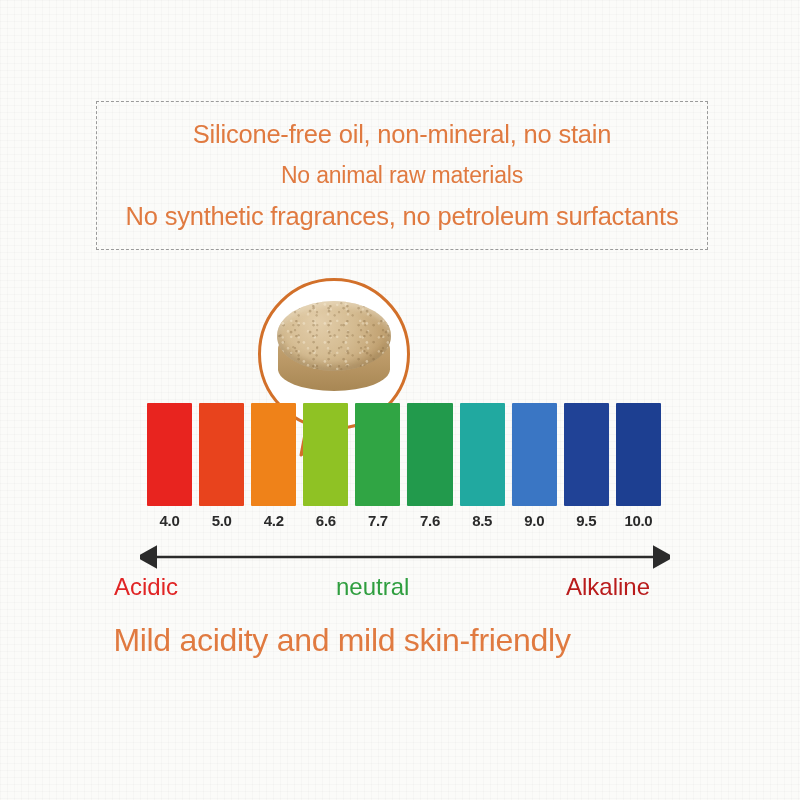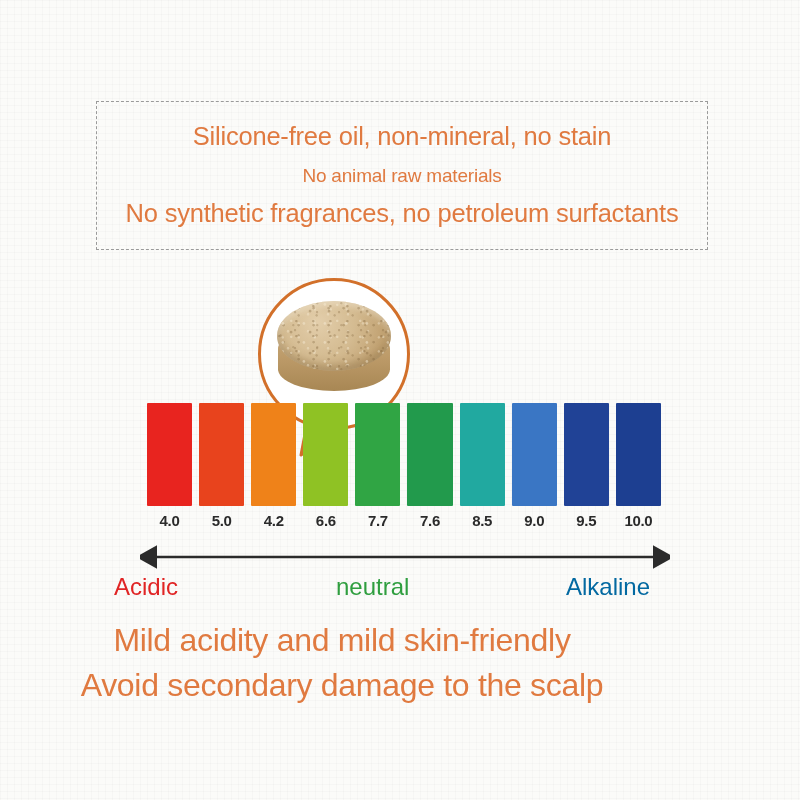--- a/index.html
+++ b/index.html
@@ -47,21 +47,21 @@
     gap: 9px;
   }
   .claim-line {
     color: #e07a40;
     font-size: 25.5px;
     line-height: 1.32;
     white-space: nowrap;
     letter-spacing: -0.2px;
   }
   .claim-line.l1 { font-size: 25.5px; }
-  .claim-line.l2 { font-size: 19px; }
+  .claim-line.l2 { font-size: 23px; }
   .claim-line.l3 { font-size: 25.5px; }
 
   
   #product-callout {
     position: absolute;
     left: 255px;
     top: 275px;
     width: 180px;
     height: 180px;
   }
@@ -270,21 +270,20 @@
       <marker id="ah-right" markerWidth="9" markerHeight="9" refX="1" refY="4.5" orient="auto">
         <path d="M 1 0 L 9 4.5 L 1 9 Z" fill="#2b2b2b"></path>
       </marker>
     </defs>
     <line x1="17" y1="14" x2="513" y2="14" stroke="#2b2b2b" stroke-width="2.6" marker-start="url(#ah-left)" marker-end="url(#ah-right)"></line>
   </svg>
 
   <div id="legend-row">
     <div class="legend-word" id="legend-acidic" style="color: rgb(224, 37, 37);">Acidic</div>
     <div class="legend-word" id="legend-neutral" style="color: rgb(47, 158, 63);">neutral</div>
-    <div class="legend-word" id="legend-alkaline" style="color: #0369a1;">Alkaline</div>
+    <div class="legend-word" id="legend-alkaline" style="color: #b91c1c;">Alkaline</div>
   </div>
 
   <div id="tagline">
     <div class="tagline-line" style="color: rgb(224, 122, 64);">Mild acidity and mild skin-friendly</div>
-    <div class="tagline-line" style="color: rgb(224, 122, 64);">Avoid secondary damage to the scalp</div>
   </div>
 
 </div>
 
 </body></html>

